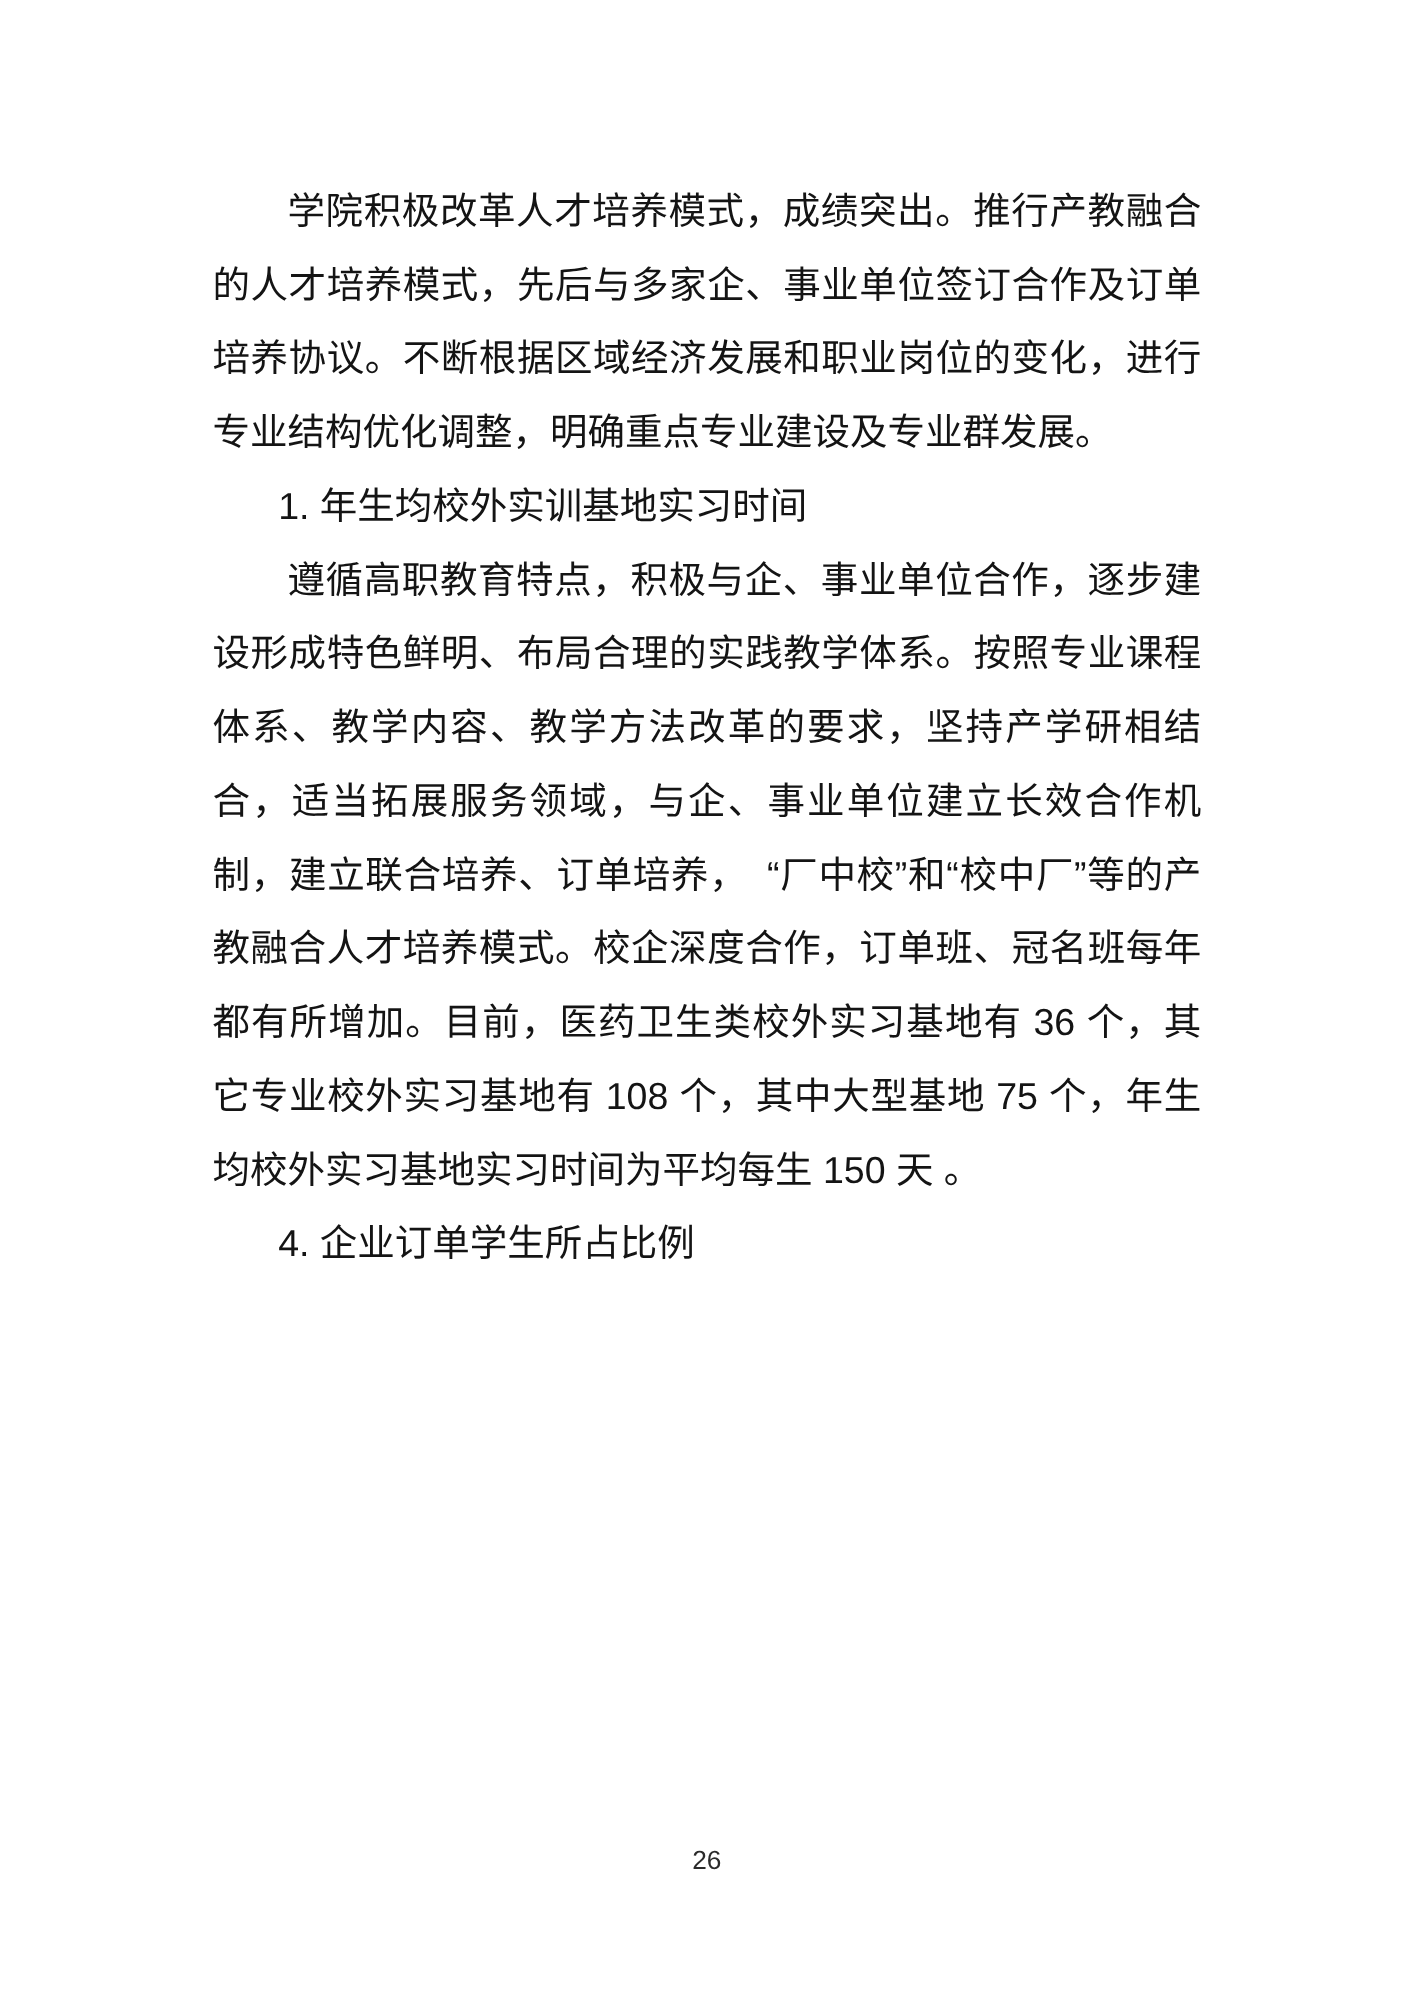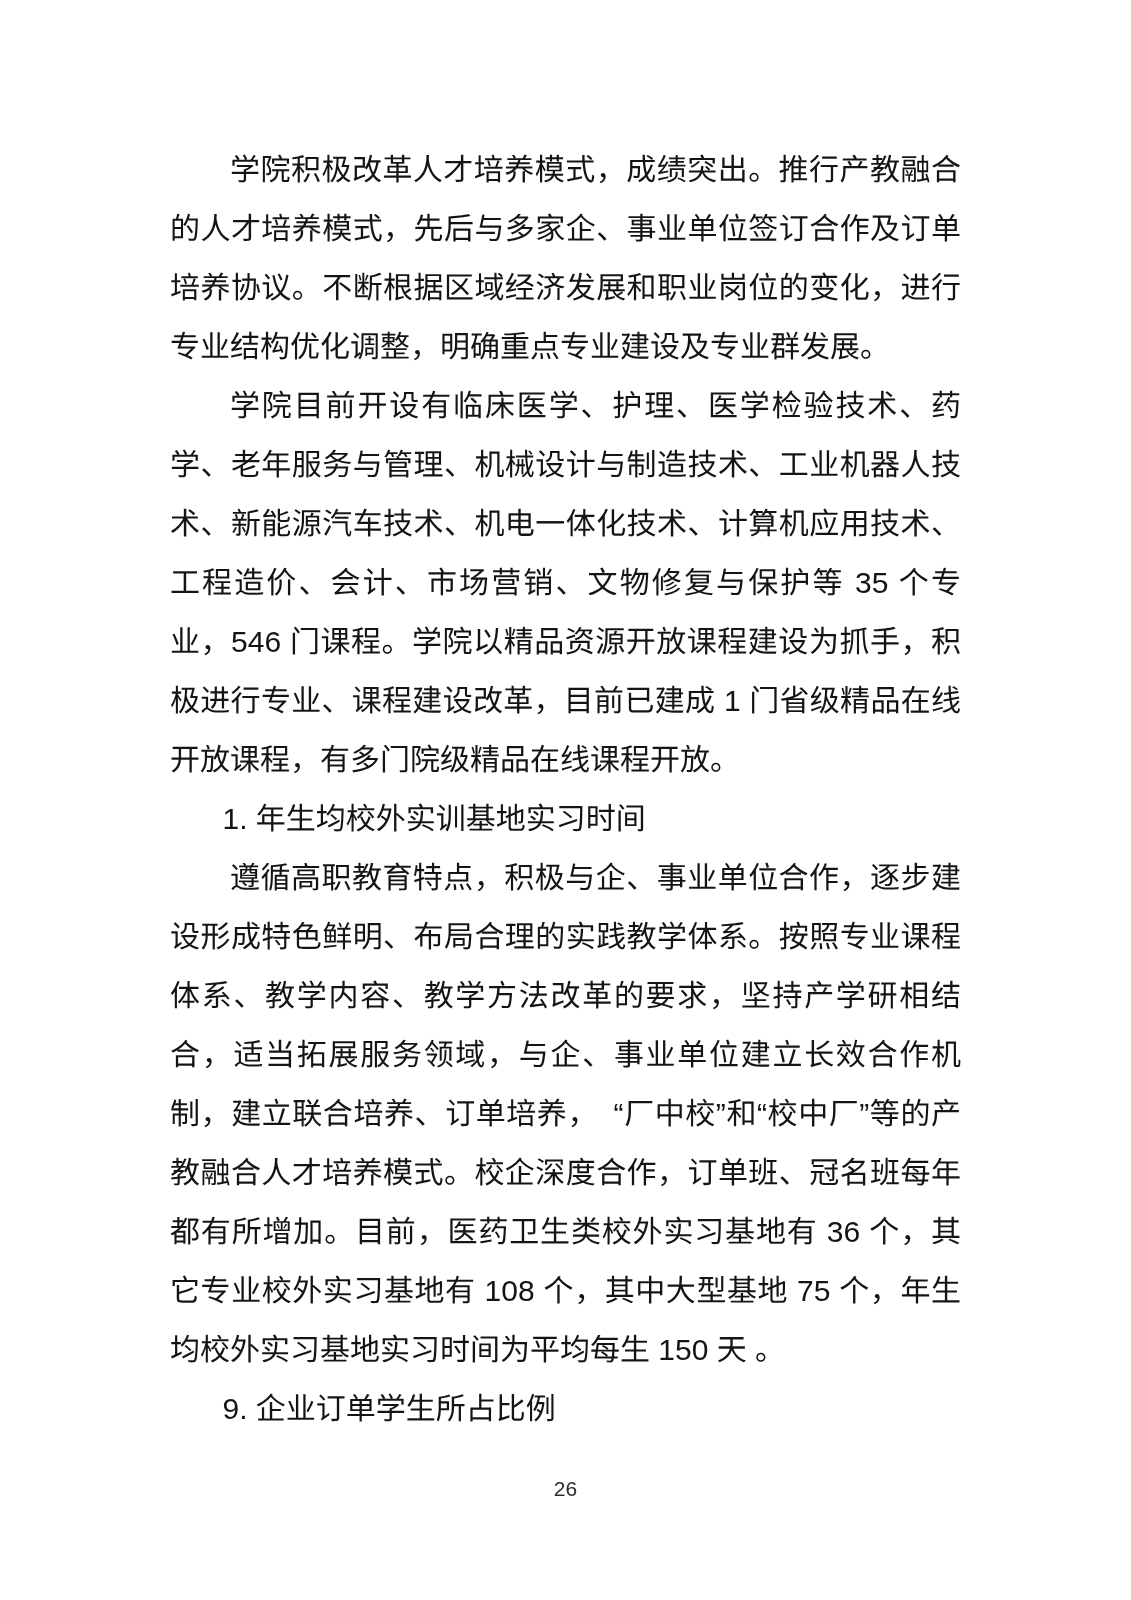--- a/index.html
+++ b/index.html
@@ -48,22 +48,21 @@
     font-size: 21px;
     color: #2b2b2b;
   }
 </style>
 </head>
 <body>
 
 <div class="page">
   <main class="doc-body">
     <p class="para body">学院积极改革人才培养模式，成绩突出。推行产教融合的人才培养模式，先后与多家企、事业单位签订合作及订单培养协议。不断根据区域经济发展和职业岗位的变化，进行专业结构优化调整，明确重点专业建设及专业群发展。</p>
-    <p class="para body">学院目前开设有临床医学、护理、医学检验技术、药学、老年服务与管理、机械设计与制造技术、工业机器人技术、新能源汽车技术、机电一体化技术、计算机应用技术、工程造价、会计、市场营销、文物修复与保护等 35 个专业，546 门课程。学院以精品资源开放课程建设为抓手，积极进行专业、课程建设改革，目前已建成 1 门省级精品在线开放课程，有多门院级精品在线课程开放。</p>
     <p class="para heading">1. 年生均校外实训基地实习时间</p>
     <p class="para body">遵循高职教育特点，积极与企、事业单位合作，逐步建设形成特色鲜明、布局合理的实践教学体系。按照专业课程体系、教学内容、教学方法改革的要求，坚持产学研相结合，适当拓展服务领域，与企、事业单位建立长效合作机制，建立联合培养、订单培养，　“厂中校”和“校中厂”等的产教融合人才培养模式。校企深度合作，订单班、冠名班每年都有所增加。目前，医药卫生类校外实习基地有 36 个，其它专业校外实习基地有 108 个，其中大型基地 75 个，年生均校外实习基地实习时间为平均每生 150 天 。</p>
-    <p class="para heading">9. 企业订单学生所占比例</p>
+    <p class="para heading">4. 企业订单学生所占比例</p>
   </main>
 
   <footer class="page-footer">
     <span class="page-number">26</span>
   </footer>
 </div>
 
 </body></html>

